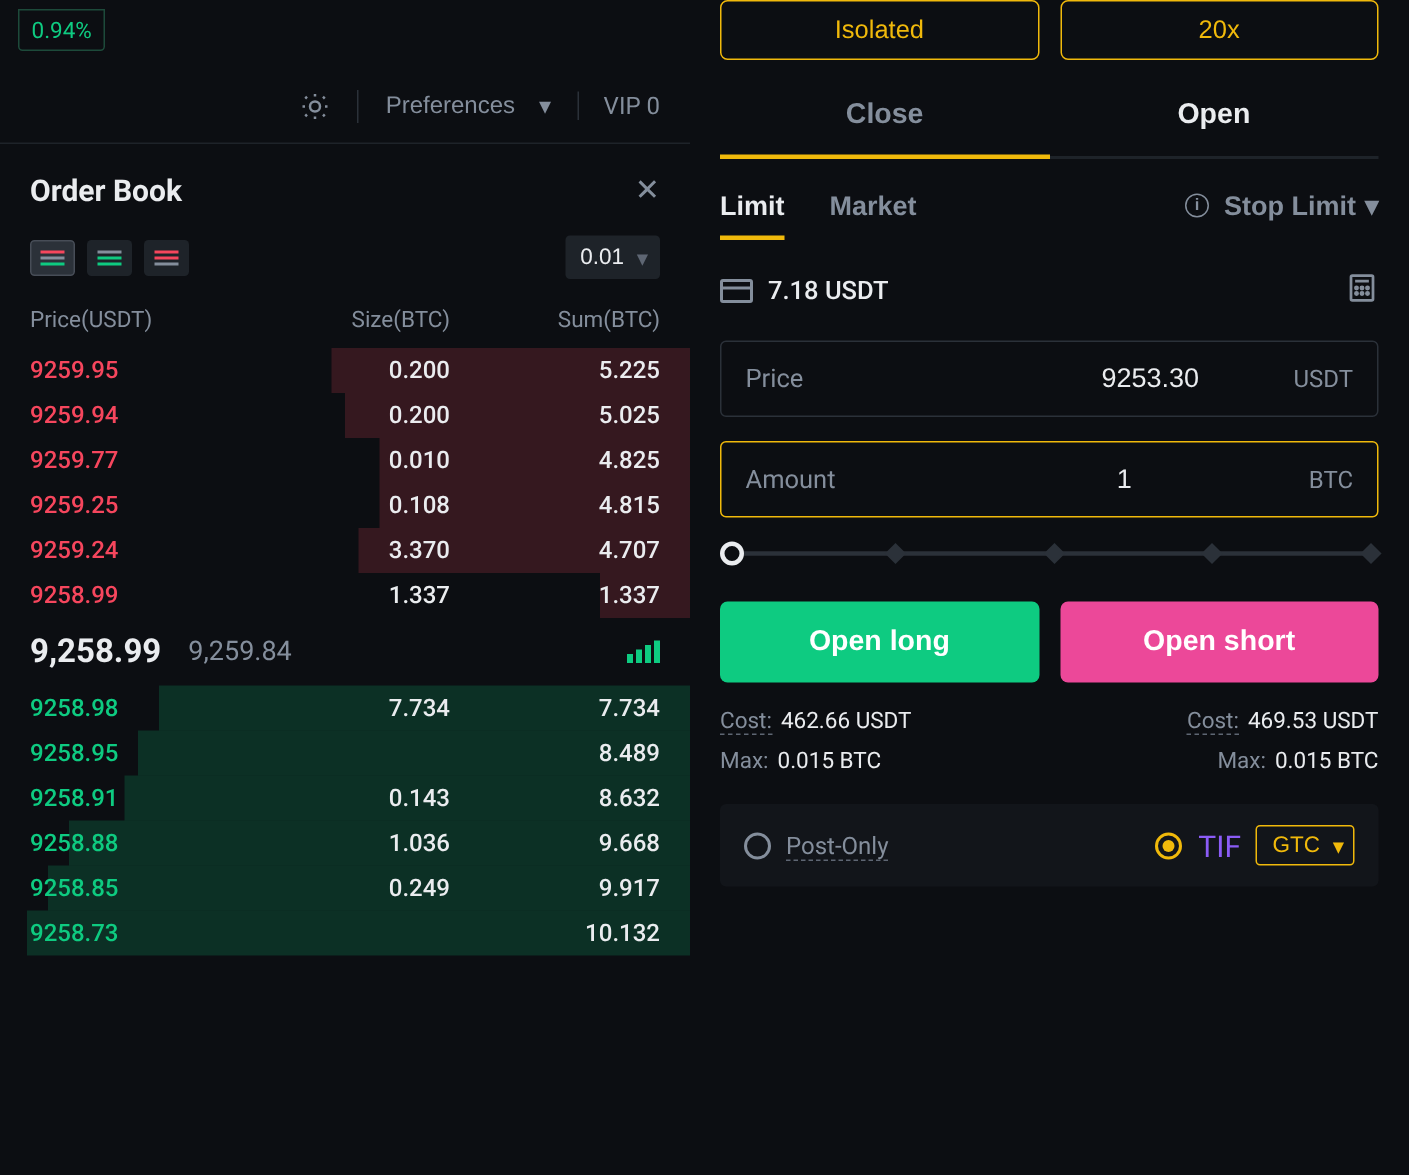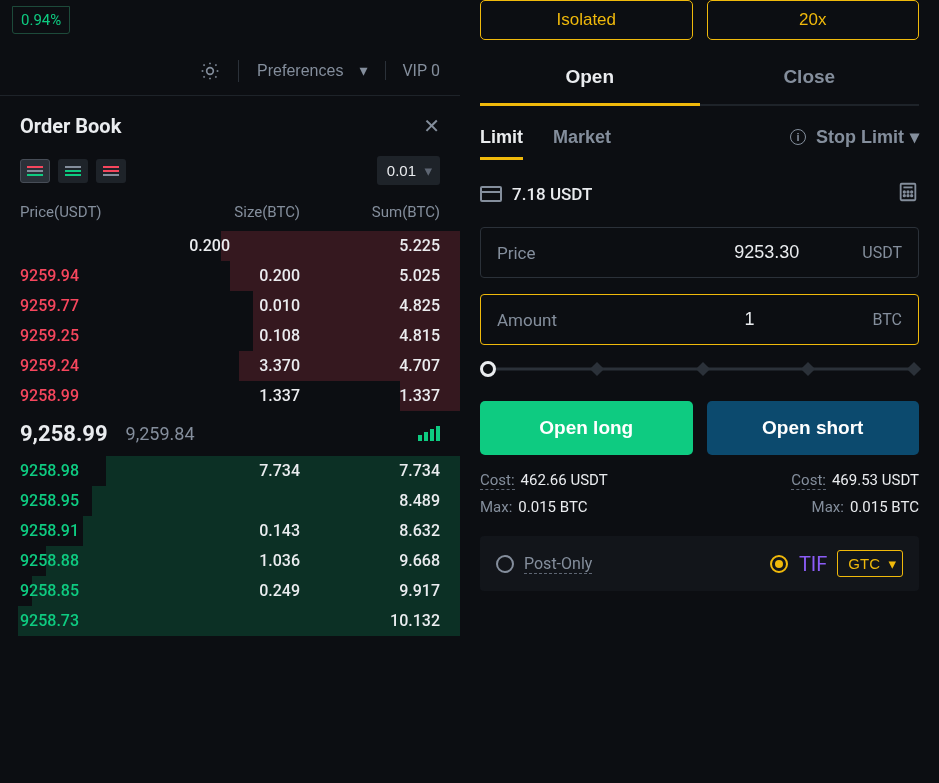--- a/index.html
+++ b/index.html
@@ -94,21 +94,21 @@
 .field-unit { color: #848e9c; font-size: 16px; margin-left: 8px; text-align: center; }
 
 .slider { display: flex; align-items: center; gap: 0; margin-bottom: 24px; position: relative; height: 16px; }
 .slider-track { position: absolute; left: 8px; right: 8px; height: 3px; background: #2b3139; top: 50%; transform: translateY(-50%); }
 .slider-thumb { width: 16px; height: 16px; border: 3px solid #eaecef; border-radius: 50%; background: #0c0e12; position: relative; z-index: 2; }
 .slider-dot { width: 10px; height: 10px; background: #2b3139; transform: rotate(45deg); position: relative; z-index: 2; }
 .slider-spacer { flex: 1; }
 
 .act-btns { display: flex; gap: 14px; margin-bottom: 16px; }
 .btn-long { flex: 1; background: #0ecb81; border: none; border-radius: 5px; color: #fff; font-size: 19px; font-weight: 600; padding: 16px 0; cursor: pointer; }
-.btn-short { flex: 1; background: #0c4a6e; border: none; border-radius: 5px; color: #fff; font-size: 19px; font-weight: 600; padding: 16px 0; cursor: pointer; }
+.btn-short { flex: 1; background: #ec4899; border: none; border-radius: 5px; color: #fff; font-size: 19px; font-weight: 600; padding: 16px 0; cursor: pointer; }
 
 .cost-row { display: flex; justify-content: space-between; margin-bottom: 8px; font-size: 15px; }
 .cost-label { color: #848e9c; border-bottom: 1px dashed #5e6673; }
 .cost-val { color: #eaecef; }
 .cost-side { display: flex; gap: 6px; }
 
 .opts-row { display: flex; align-items: center; gap: 10px; background: #12151a; border-radius: 4px; padding: 14px 16px; margin-top: 20px; }
 .radio-circle { width: 18px; height: 18px; border: 2px solid #848e9c; border-radius: 50%; display: inline-flex; align-items: center; justify-content: center; }
 .radio-circle.on { border-color: #f0b90b; }
 .radio-circle.on::after { content: ""; width: 8px; height: 8px; background: #f0b90b; border-radius: 50%; }
@@ -175,20 +175,21 @@
 
   <div class="ob-cols">
     <span class="col-p">Price(USDT)</span>
     <span class="col-s">Size(BTC)</span>
     <span class="col-sum">Sum(BTC)</span>
   </div>
 
   <div class="ob-rows" id="asks-container">
       <div class="ob-row ">
         <div class="depth-bar ask" style="width: 52%;"></div>
+        <span class="col-p">9259.95</span>
         <span class="col-s">0.200</span>
         <span class="col-sum">5.225</span>
       </div>
       <div class="ob-row ">
         <div class="depth-bar ask" style="width: 50%;"></div>
         <span class="col-p">9259.94</span>
         <span class="col-s">0.200</span>
         <span class="col-sum">5.025</span>
       </div>
       <div class="ob-row ">
@@ -266,22 +267,22 @@
     </div>
 </div>
 
 <div class="right-panel">
   <div class="mode-pills">
     <button class="pill">Isolated</button>
     <button class="pill">20x</button>
   </div>
 
   <div class="tabs-oc">
+    <button class="tab-oc">Close</button>
     <button class="tab-oc active">Open</button>
-    <button class="tab-oc">Close</button>
   </div>
   <div class="tabs-oc-underline"></div>
 
   <div class="tabs-type">
     <button class="tab-type active">Limit</button>
     <button class="tab-type">Market</button>
     <button class="tab-type stop">
       <span class="info">i</span>
       <span>Stop Limit</span>
       <span>▾</span>

